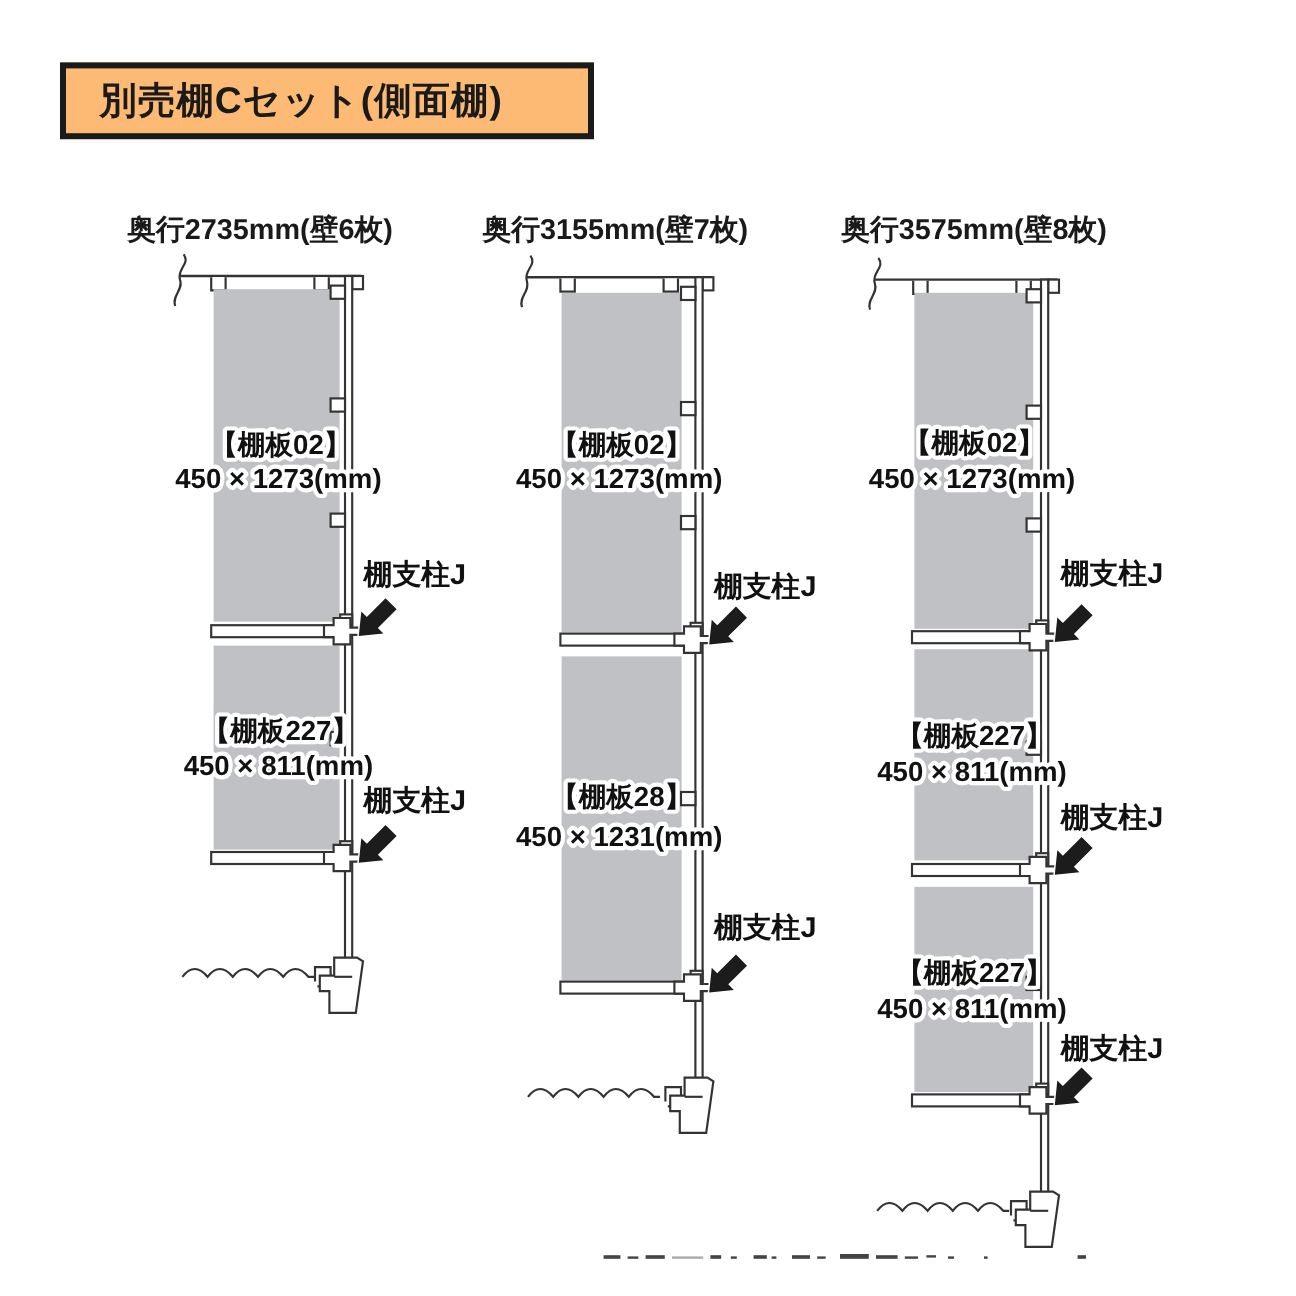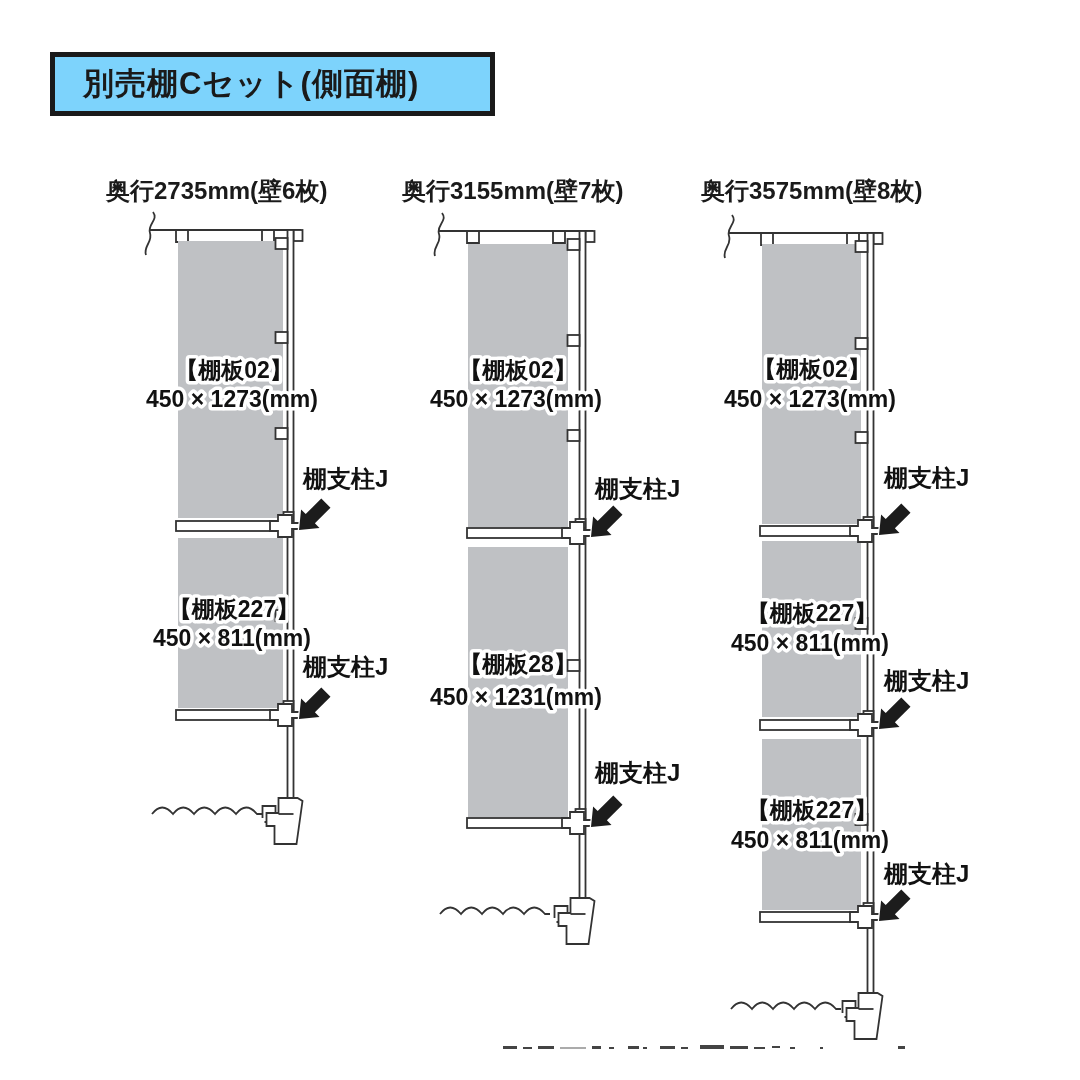--- a/index.html
+++ b/index.html
@@ -1,19 +1,19 @@
 <!DOCTYPE html>
 <html><head>
 <meta charset="utf-8">
 <style>
   html,body{margin:0;padding:0;background:#ffffff;}
   .page{position:relative;width:1080px;height:1080px;background:#ffffff;overflow:hidden;
         font-family:"Liberation Sans","DejaVu Sans",sans-serif;}
   .title-box{position:absolute;left:50px;top:52px;width:445px;height:64px;
-             border:5px solid #1a1a1a;background:#7dd3fc;box-sizing:border-box;
+             border:5px solid #1a1a1a;background:#fdba74;box-sizing:border-box;
              display:flex;align-items:center;}
   .title-text{font-size:31px;font-weight:bold;color:#1a1a1a;padding-left:28px;
               letter-spacing:1px;white-space:nowrap;}
   svg{position:absolute;left:0;top:0;}
   .ln{stroke:#333333;stroke-width:2;fill:none;}
   .thin{stroke:#333333;stroke-width:1.8;fill:none;}
   .wfill{fill:#ffffff;stroke:#333333;stroke-width:1.8;}
   .panel{fill:#bfc1c4;stroke:none;}
   .hdr{font-size:24px;font-weight:bold;fill:#1a1a1a;}
   .lbl{font-size:23px;font-weight:bold;fill:#111111;stroke:#ffffff;stroke-width:7;

